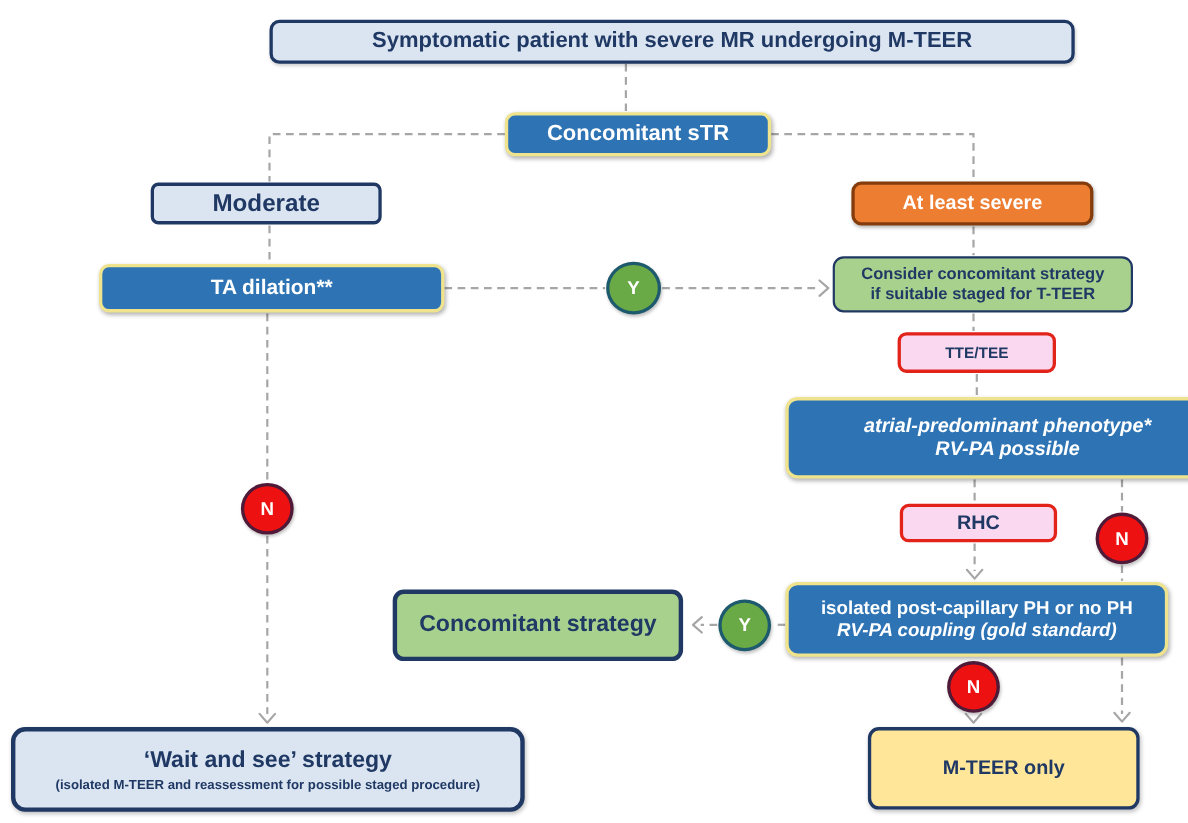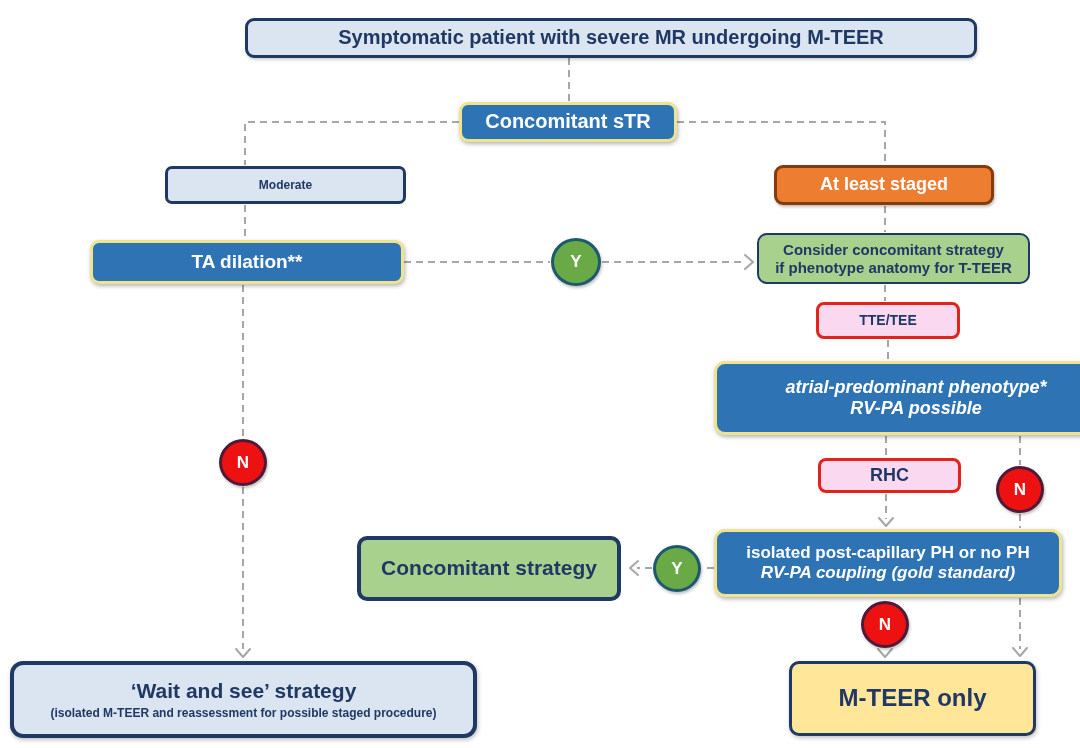--- a/index.html
+++ b/index.html
@@ -10,25 +10,25 @@
   .arrow{fill:none;stroke:var(--connector,#a6a6a6);stroke-width:2;stroke-linecap:round;stroke-linejoin:round;}
 
   .node{position:absolute;box-sizing:border-box;display:flex;flex-direction:column;
         align-items:center;justify-content:center;text-align:center;font-weight:bold;line-height:1.18;}
   .decision{position:absolute;box-sizing:border-box;border-radius:50%;display:flex;align-items:center;
         justify-content:center;color:#fff;font-weight:bold;font-size:17px;box-shadow:1px 2px 3px rgba(0,0,0,.25);}
 
   .n-root{left:245px;top:18px;width:732px;height:40px;background:var(--light-blue,#dbe5f1);
           border:3px solid var(--navy,#1f3864);border-radius:9px;color:var(--navy,#1f3864);
           font-size:20px;box-shadow:1px 2px 3px rgba(0,0,0,.18);}
-  .n-str{left:459px;top:102px;width:218px;height:40px;background:var(--blue,#2e74b5);
+  .n-str{left:459px;top:102px;width:242px;height:40px;background:var(--blue,#2e74b5);
           border:3px solid var(--yellow-border,#efe48d);border-radius:9px;color:#fff;font-size:20px;
           box-shadow:1px 2px 4px rgba(0,0,0,.3);}
-  .n-moderate{left:137px;top:166px;width:241px;height:38px;background:var(--light-blue,#dbe5f1);
-          border:3px solid var(--navy,#1f3864);border-radius:7px;color:var(--navy,#1f3864);font-size:12px;margin-left:28px;}
+  .n-moderate{left:137px;top:166px;width:210px;height:38px;background:var(--light-blue,#dbe5f1);
+          border:3px solid var(--navy,#1f3864);border-radius:7px;color:var(--navy,#1f3864);font-size:22px;}
   .n-severe{left:774px;top:165px;width:220px;height:40px;background:var(--orange,#ed7d31);
           border:3px solid var(--orange-border,#843c0c);border-radius:9px;color:#fff;font-size:18px;
           box-shadow:1px 2px 3px rgba(0,0,0,.25);}
   .n-ta{left:90px;top:240px;width:314px;height:44px;background:var(--blue,#2e74b5);
           border:3px solid var(--yellow-border,#efe48d);border-radius:9px;color:#fff;font-size:19px;
           box-shadow:1px 2px 4px rgba(0,0,0,.3);}
   .n-consider{left:757px;top:233px;width:273px;height:51px;background:var(--green-box,#a9d18e);
           border:2px solid var(--navy,#1f3864);border-radius:10px;color:var(--navy,#1f3864);font-size:15px;}
   .n-tte{left:816px;top:302px;width:144px;height:37px;background:var(--pink,#fad9f0);
           border:3px solid var(--red-border,#e2231a);border-radius:8px;color:var(--navy,#1f3864);font-size:14px;}
@@ -41,21 +41,21 @@
           border:3px solid var(--yellow-border,#efe48d);border-radius:11px;color:#fff;font-size:17px;
           box-shadow:1px 2px 4px rgba(0,0,0,.3);}
   .n-strategy{left:357px;top:536px;width:264px;height:65px;background:var(--green-box,#a9d18e);
           border:4px solid var(--navy,#1f3864);border-radius:10px;color:var(--navy,#1f3864);font-size:21px;}
   .n-wait{left:10px;top:661px;width:467px;height:77px;background:var(--light-blue,#dbe5f1);
           border:4px solid var(--navy,#1f3864);border-radius:13px;color:var(--navy,#1f3864);
           box-shadow:1px 2px 4px rgba(0,0,0,.25);}
   .wait-title{font-size:21px;}
   .wait-sub{font-size:12px;margin-top:2px;}
   .n-mteer{left:789px;top:661px;width:247px;height:75px;background:var(--yellow-box,#ffe699);
-          border:3px solid var(--navy,#1f3864);border-radius:10px;color:var(--navy,#1f3864);font-size:24px;
+          border:3px solid var(--navy,#1f3864);border-radius:10px;color:var(--navy,#1f3864);font-size:18px;
           box-shadow:1px 2px 4px rgba(0,0,0,.25);}
   .line-italic{font-style:italic;}
 
   .c-y{background:var(--green-circle,#6aaa46);border:3px solid var(--green-circle-border,#1e5a6e);}
   .c-n{background:var(--red-circle,#ee1111);border:3px solid var(--red-circle-border,#4f1a38);}
   .c-y1{left:551px;top:238px;width:50px;height:48px;}
   .c-y2{left:653px;top:545px;width:48px;height:47px;}
   .c-n-left{left:219px;top:439px;width:48px;height:47px;}
   .c-n-right{left:996px;top:466px;width:48px;height:47px;}
   .c-n-bottom{left:861px;top:601px;width:48px;height:47px;}
@@ -98,34 +98,34 @@
 
   <div class="node n-str">
     <span>Concomitant sTR</span>
   </div>
 
   <div class="node n-moderate">
     <span>Moderate</span>
   </div>
 
   <div class="node n-severe">
-    <span>At least staged</span>
+    <span>At least severe</span>
   </div>
 
   <div class="node n-ta">
     <span>TA dilation**</span>
   </div>
 
   <div class="decision c-y c-y1">
     <span>Y</span>
   </div>
 
   <div class="node n-consider">
     <span>Consider concomitant strategy</span>
-    <span>if phenotype anatomy for T-TEER</span>
+    <span>if suitable staged for T-TEER</span>
   </div>
 
   <div class="node n-tte">
     <span>TTE/TEE</span>
   </div>
 
   <div class="node n-atrial">
     <span>atrial-predominant phenotype*</span>
     <span>RV-PA possible</span>
   </div>

